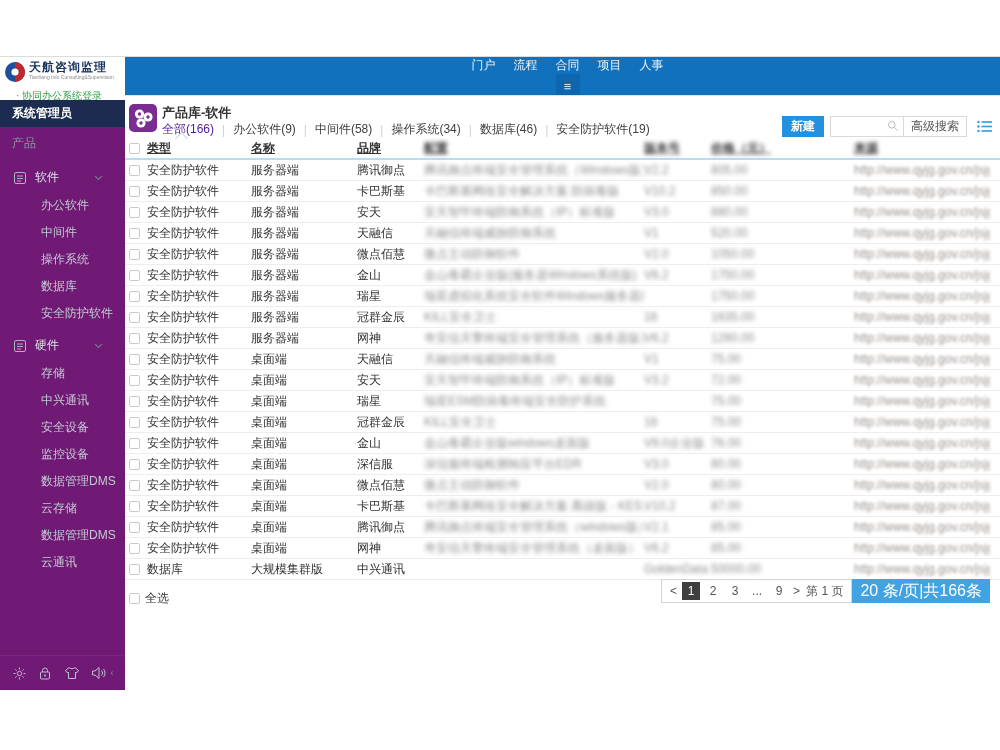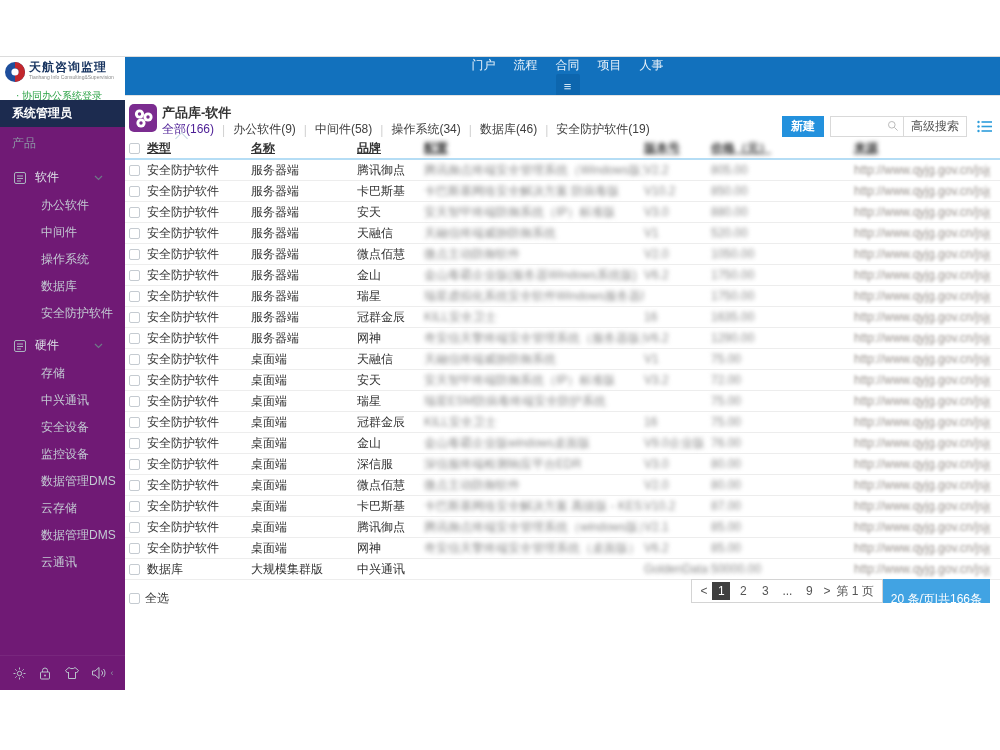--- a/index.html
+++ b/index.html
@@ -78,21 +78,21 @@
   #select-row .cb { margin-right:5px; }
 
   
   #pagination { position:absolute; right:10px; top:483px; height:24px; display:flex; align-items:center; }
   #pg-box { display:flex; align-items:center; border:1px solid #d4d4d4; height:24px; padding:0 5px; font-size:12px; color:#555; background:#fff; }
   .pg { min-width:18px; height:18px; line-height:18px; text-align:center; margin:0 2px; cursor:pointer; }
   .pg.active { background:#3f3f3f; color:#fff; cursor:default; }
   .pg.ellipsis { cursor:default; }
   .pg-arrow { margin:0 3px; cursor:pointer; }
   .pg-jump { margin:0 3px; white-space:nowrap; }
-  #pg-badge { height:24px; line-height:24px; background:#41a3e3; color:#fff; font-size:12px; padding:8px 8px; white-space:nowrap; }
+  #pg-badge { height:24px; line-height:24px; background:#41a3e3; color:#fff; font-size:16px; padding:0 8px; white-space:nowrap; }
 </style>
 </head>
 <body>
 
 <div id="top-line"></div>
 
 <div id="logo-block">
   <div class="logo-row">
     <span>
       <svg width="22" height="22" viewBox="0 0 22 22">

